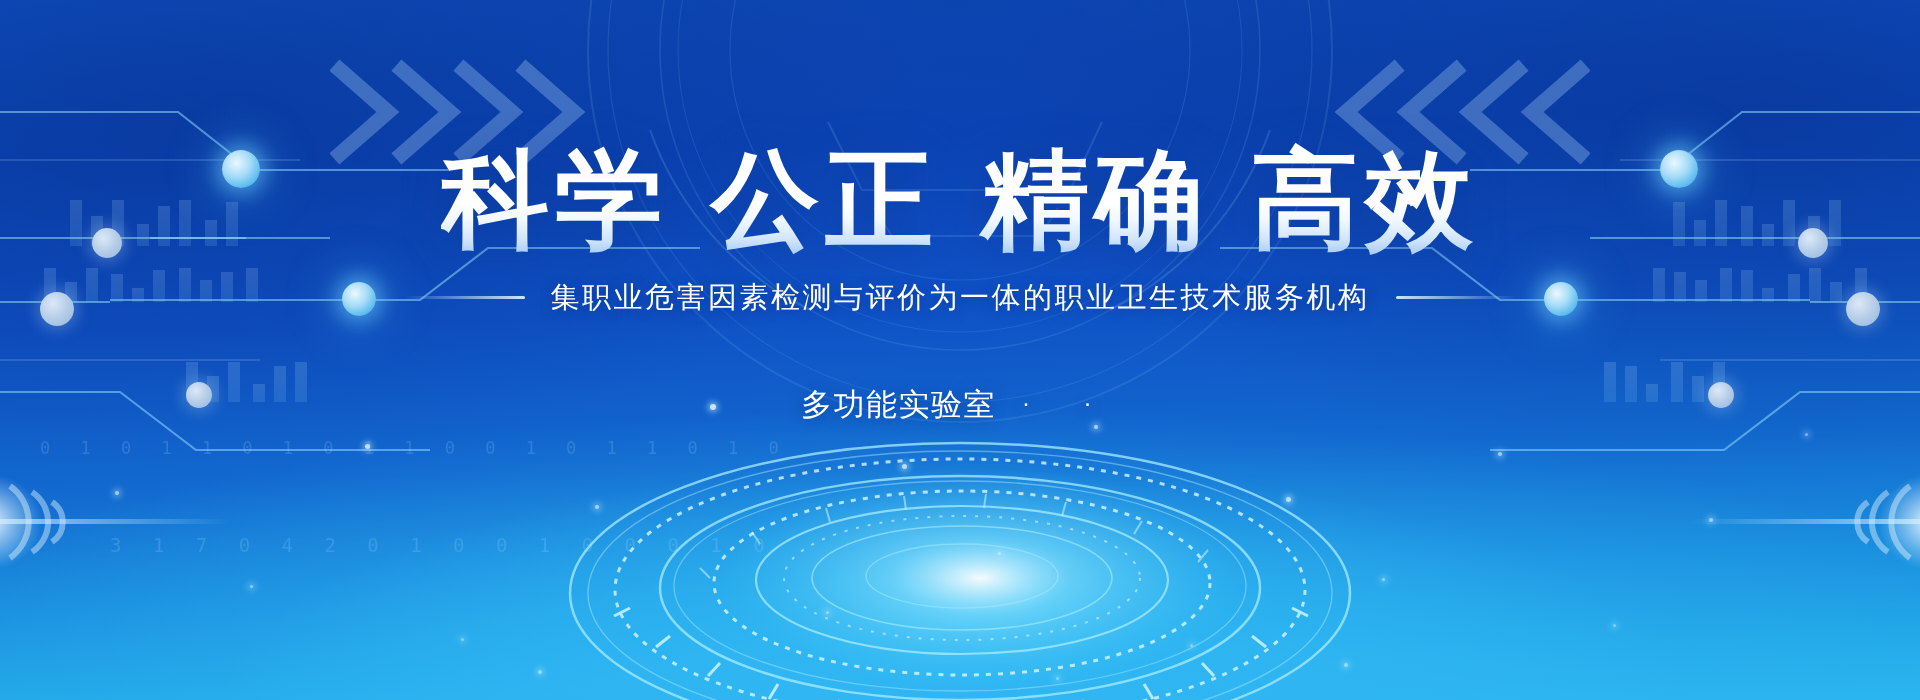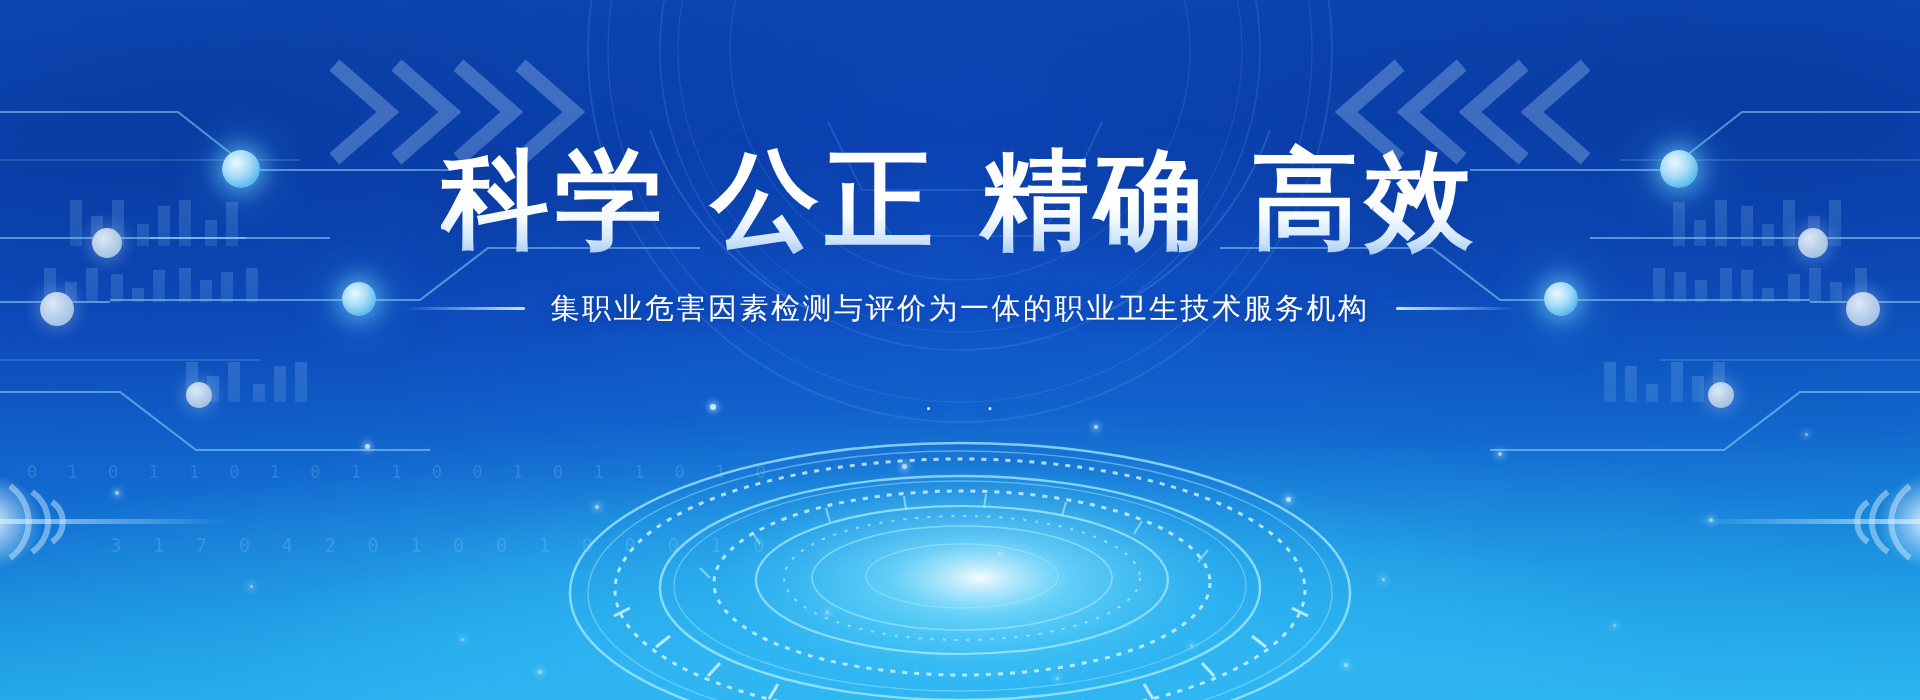--- a/index.html
+++ b/index.html
@@ -92,21 +92,21 @@
     white-space:nowrap;
     background:linear-gradient(180deg,#ffffff 0%,#ffffff 52%,#f2f9ff 66%,#cfe4fb 84%,#9dc4f4 100%);
     -webkit-background-clip:text;
     background-clip:text;
     color:transparent;
     -webkit-text-fill-color:transparent;
     filter:drop-shadow(0 4px 22px rgba(10,50,140,.45));
   }
   .title .sp { display:inline-block; width:42px; }
 
-  .sub-row { display:flex; align-items:center; gap:26px; margin-top:30px; }
+  .sub-row { display:flex; align-items:center; gap:26px; margin-top:19px; }
   .sub-rule { width:120px; height:3px; border-radius:2px; }
   .sub-rule.l { background:linear-gradient(90deg, rgba(190,225,255,0), #cfe7fd); }
   .sub-rule.r { background:linear-gradient(90deg, #cfe7fd, rgba(190,225,255,0)); }
   .subtitle {
     font-size:29px; letter-spacing:2.5px; color:#ffffff; white-space:nowrap;
     text-shadow:0 2px 12px rgba(6,40,120,.55);
   }
 
   .tagline {
     margin-top:66px;
@@ -246,21 +246,21 @@
   <div class="node dim" style="left:40px;   top:292px; width:34px; height:34px;"></div>
   <div class="node" style="left:342px;  top:282px; width:34px; height:34px;"></div>
   <div class="node dim" style="left:186px;  top:382px; width:26px; height:26px;"></div>
 
   <div class="node" style="right:222px; top:150px; width:38px; height:38px;"></div>
   <div class="node dim" style="right:92px;  top:228px; width:30px; height:30px;"></div>
   <div class="node dim" style="right:40px;  top:292px; width:34px; height:34px;"></div>
   <div class="node" style="right:342px; top:282px; width:34px; height:34px;"></div>
   <div class="node dim" style="right:186px; top:382px; width:26px; height:26px;"></div>
 
-  <div class="codestrip" style="top:438px; font-size:17px; padding-left:27px;margin-top:24px;">0 1 0 1 1 0   1 0 1 1 0 0 1   0 1 1 0 1 0</div>
+  <div class="codestrip" style="top:438px; font-size:17px; padding-left:40px;">0 1 0 1 1 0   1 0 1 1 0 0 1   0 1 1 0 1 0</div>
   <div class="codestrip" style="top:534px; font-size:19px; padding-left:110px;">3 1 7 0 4 2   0 1 0 0 1 0   0 0 1 0</div>
 
   <svg class="flare l" viewBox="0 0 300 120">
     <defs>
       <radialGradient id="fg1">
           <stop offset="0%" stop-color="#ffffff" stop-opacity=".95"></stop>
           <stop offset="100%" stop-color="#bfe6ff" stop-opacity="0"></stop>
         </radialGradient>
       <linearGradient id="fg2" x1="0" x2="1">
           <stop offset="0%" stop-color="#cfeeff" stop-opacity=".85"></stop>
@@ -370,18 +370,19 @@
       <span>科学</span><span class="sp"></span><span>公正</span><span class="sp"></span><span>精确</span><span class="sp"></span><span>高效</span>
     </div>
 
     <div class="sub-row">
       <div class="sub-rule l"></div>
       <div class="subtitle">集职业危害因素检测与评价为一体的职业卫生技术服务机构</div>
       <div class="sub-rule r"></div>
     </div>
 
     <div class="tagline">
+      <span>多功能实验室</span>
       <span class="dot">·</span>
       <span class="dot">·</span>
     </div>
 
   </div>
 </div>
 
 </body></html>

